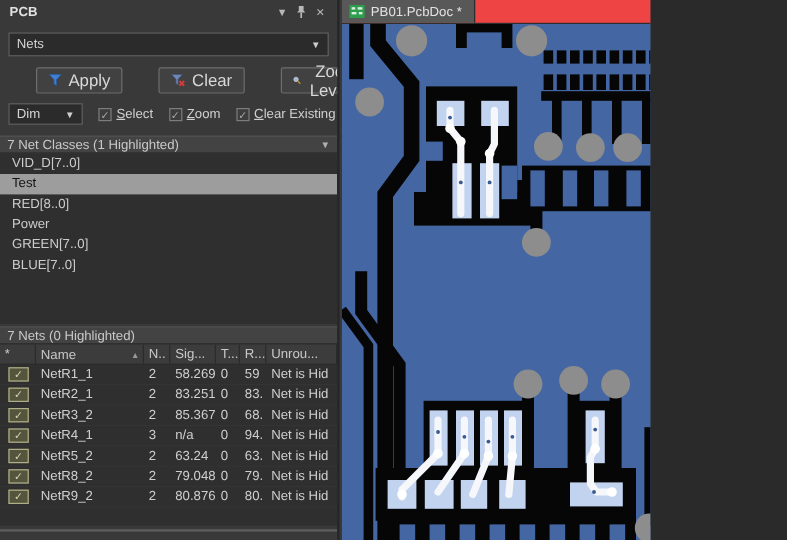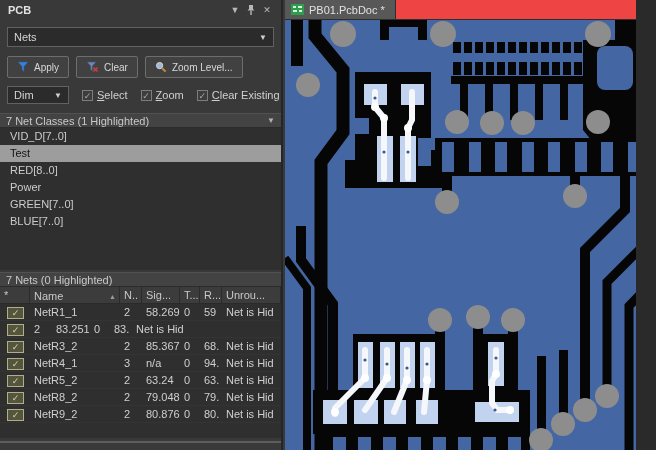--- a/index.html
+++ b/index.html
@@ -1,36 +1,36 @@
 <!DOCTYPE html>
 <html><head>
 <meta charset="utf-8">
 <style>
   * { margin:0; padding:0; box-sizing:border-box; }
   body { font-family:"Liberation Sans", sans-serif; background:#2a2a2a; }
-  #app { position:relative; width:636px; height:450px; overflow:hidden; background:#393939; }
+  #app { position:relative; width:542px; height:450px; overflow:hidden; background:#393939; }
 
   
   .panel { position:absolute; left:0; top:0; width:283px; height:450px;
            background:#393939; border-right:2px solid #262626; overflow:hidden;
            font-size:11px; color:#d0d0d0; }
   .titlebar { height:20px; display:flex; align-items:center; padding:0 6px 0 8px; }
   .titlebar .title { font-weight:bold; color:#e2e2e2; flex:1; }
   .tb-icon { width:16px; text-align:center; color:#b8b8b8; font-size:9px; cursor:pointer; }
   .tb-icon svg { vertical-align:middle; }
 
   .combo { background:#2b2b2b; border:1px solid #616161; height:20px;
            display:flex; align-items:center; padding:0 6px; color:#d4d4d4; }
   .combo .arrow { margin-left:auto; font-size:8px; color:#cfcfcf; }
   .nets-combo { margin:7px 7px 0 7px; }
 
   .btnrow { display:flex; margin:9px 0 0 7px; gap:7px; }
   .btn { height:22px; background:#414141; border:1px solid #6d6d6d; border-radius:2px;
-         color:#d8d8d8; font-size:10px; font-family:"Liberation Sans",sans-serif;
-         display:flex; align-items:center; gap:5px; padding:0 9px; cursor:pointer; }
+         color:#d8d8d8; font-size:14px; font-family:"Liberation Sans",sans-serif;
+         display:flex; align-items:center; gap:5px; padding:0 9px; cursor:pointer;margin-left:23px; }
 
   .dimrow { display:flex; align-items:center; margin:8px 0 0 7px; height:18px; white-space:nowrap; }
   .dim-combo { width:62px; height:18px; }
   .opt { display:flex; align-items:center; margin-left:13px; color:#d0d0d0; }
   .cb { width:11px; height:11px; border:1px solid #7d7d7d; background:#3d3d3d; color:#a8a8a8;
         font-size:9px; line-height:10px; text-align:center; margin-right:4px; }
   .opt .key { text-decoration:underline; }
 
   .sect-header { height:15px; background:#434343; border-top:1px solid #515151;
                  border-bottom:1px solid #2b2b2b; display:flex; align-items:center;
@@ -168,20 +168,21 @@
         <div class="c0"><span class="rowcb" style="display:inline-block">✓</span></div>
         <div class="c1">NetR1_1</div>
         <div class="c2">2</div>
         <div class="c3">58.269</div>
         <div class="c4">0</div>
         <div class="c5">59</div>
         <div class="c6">Net is Hid</div>
       </div>
       <div class="trow">
         <div class="c0"><span class="rowcb" style="display:inline-block">✓</span></div>
+        <div class="c1">NetR2_1</div>
         <div class="c2">2</div>
         <div class="c3">83.251</div>
         <div class="c4">0</div>
         <div class="c5">83.</div>
         <div class="c6">Net is Hid</div>
       </div>
       <div class="trow">
         <div class="c0"><span class="rowcb" style="display:inline-block">✓</span></div>
         <div class="c1">NetR3_2</div>
         <div class="c2">2</div>

